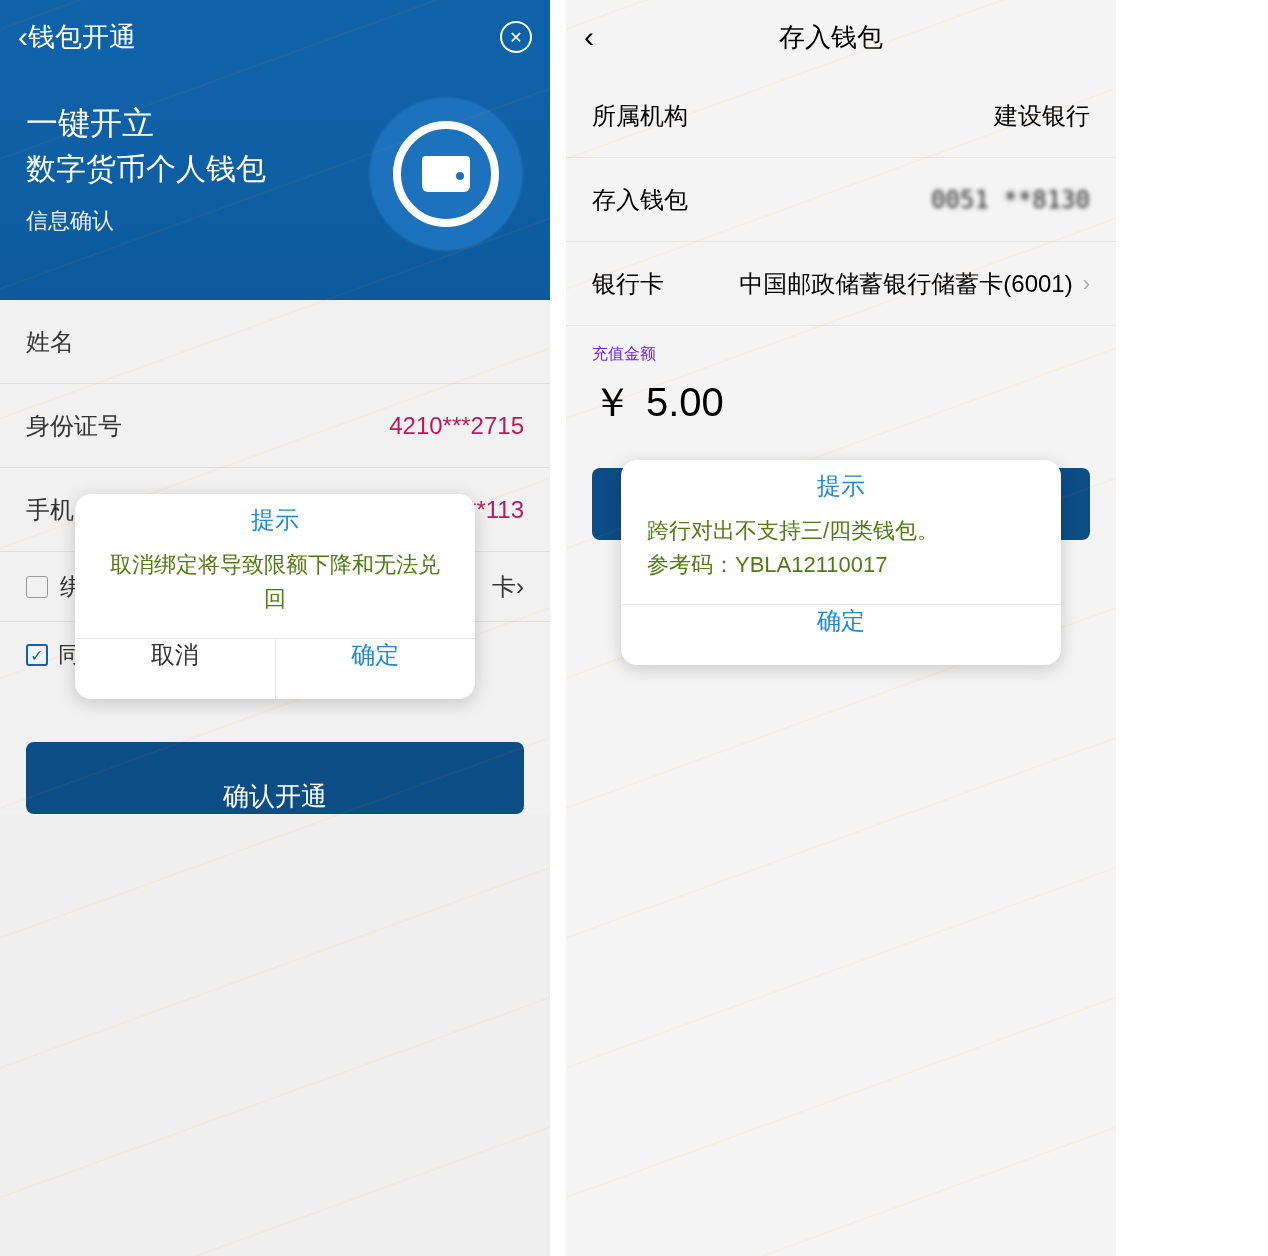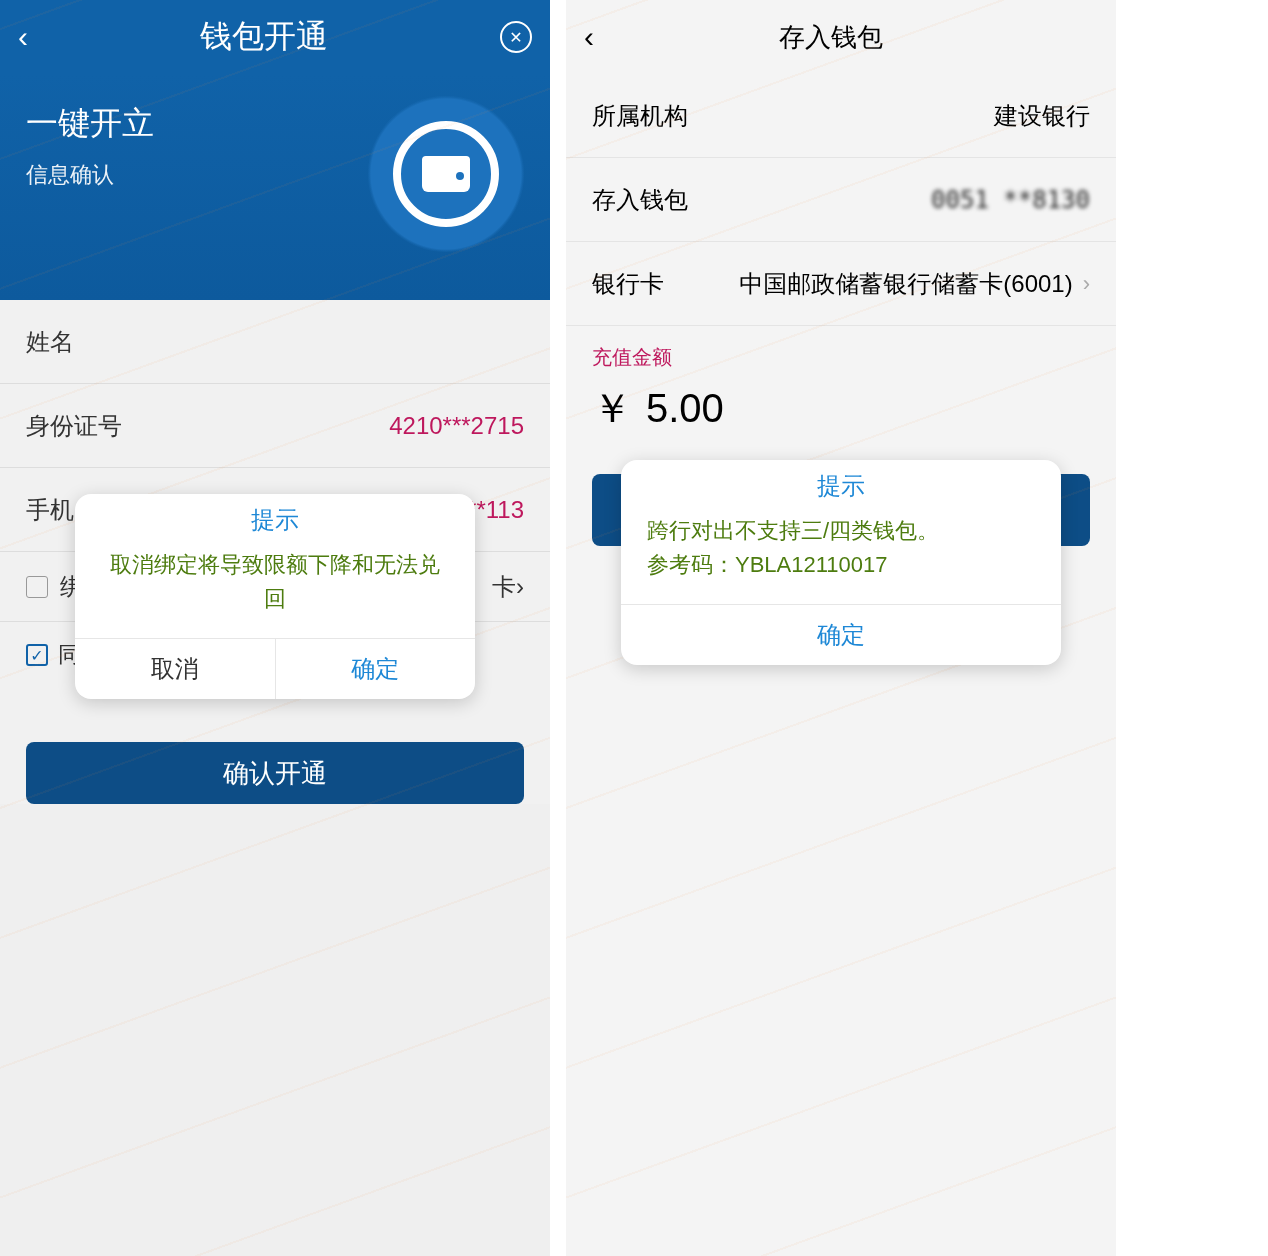--- a/index.html
+++ b/index.html
@@ -3,62 +3,62 @@
   <meta charset="utf-8">
   <style>
     * { margin:0; padding:0; box-sizing:border-box; -webkit-font-smoothing:antialiased; }
     body { font-family:-apple-system,BlinkMacSystemFont,'PingFang SC','Helvetica Neue',sans-serif; background:#fff; }
     .frame { display:flex; width:1268px; height:1256px; }
     .screen { width:550px; height:1256px; position:relative; overflow:hidden; background:#efefef; }
     .gap { width:16px; height:1256px; background:#fff; }
 
     
     .left .topbar { height:74px; background:#1062a8; display:flex; align-items:center; padding:0 18px; color:#fff; }
-    .left .topbar .title { font-size:32px; font-weight:400; flex:1;text-align:center; }
+    .left .topbar .title { font-size:27px; font-weight:400; flex:1; }
     .left .back-chev { font-size:30px; }
     .left .close-ring { width:32px; height:32px; border:2.5px solid #fff; border-radius:50%; display:flex; align-items:center; justify-content:center; font-size:16px; }
     .left .hero { height:226px; background:linear-gradient(180deg,#1062a8 0%,#0d5a9d 100%); padding:26px 26px 0 26px; color:#fff; position:relative; }
     .left .hero .line1 { font-size:32px; font-weight:500; line-height:46px; }
     .left .hero .line2 { font-size:30px; font-weight:500; line-height:46px; }
     .left .hero .sub { font-size:22px; margin-top:14px; opacity:.92; }
     .left .wallet-badge { position:absolute; right:26px; top:22px; width:156px; height:156px; border-radius:50%; background:radial-gradient(circle,#1d72bd 0%, #1d72bd 68%, rgba(29,114,189,.25) 70%, rgba(29,114,189,0) 100%); display:flex; align-items:center; justify-content:center; }
     .left .wallet-badge .ring { width:106px; height:106px; border:8px solid #fff; border-radius:50%; display:flex; align-items:center; justify-content:center; }
     .left .wallet-svg { width:52px; height:44px; }
     .left .form { background:#f1f1f1; }
     .left .row { height:84px; display:flex; align-items:center; padding:16px 26px; border-bottom:1px solid #ddd; font-size:24px; color:#333; }
     .left .row .label { flex:1; }
     .left .row .value { color:#be185d; }
     .left .cardrow { height:70px; display:flex; align-items:center; padding:0 26px; border-bottom:1px solid #ddd; font-size:24px; color:#333; }
     .left .cardrow .checkbox { width:22px; height:22px; border:1.5px solid #999; border-radius:3px; margin-right:12px; }
     .left .agree { display:flex; align-items:center; padding:18px 26px; font-size:22px; }
     .left .agree .checked { width:22px; height:22px; border:2px solid #1062a8; border-radius:3px; margin-right:10px; display:flex; align-items:center; justify-content:center; color:#1062a8; font-size:16px; }
     .left .agree .plain { color:#333; margin-right:6px; }
     .left .agree .link { color:#1062a8; }
-    .left .primary-btn { margin:54px 26px 0 26px; height:62px; background:#0d4d86; border-radius:8px; color:#fff; font-size:26px; display:flex; align-items:center; justify-content:center; }
+    .left .primary-btn { margin:54px 26px 0 26px; height:72px; background:#0d4d86; border-radius:8px; color:#fff; font-size:26px; display:flex; align-items:flex-end; justify-content:center; }
 
     
     .right { background:#f4f4f4; }
     .right .topbar { height:74px; background:#f4f4f4; display:flex; align-items:center; padding:0 18px; color:#000; border-bottom:none; }
     .right .topbar .title { font-size:26px; font-weight:400; flex:1; text-align:center; margin-right:30px; }
     .right .back-chev { font-size:30px; }
     .right .info-row { height:84px; display:flex; align-items:center; padding:0 26px; font-size:24px; color:#000; background:#f4f4f4; border-bottom:1px solid #e4e4e4; }
     .right .info-row .label { flex:1; }
     .right .info-row .chev { color:#aaa; margin-left:10px; font-size:22px; }
-    .right .section-label { padding:18px 26px 10px 26px; font-size:20px; color:#be185d; }
+    .right .section-label { padding:18px 26px 10px 26px; font-size:16px; color:#6d28d9; }
     .right .amount { padding:0 26px 26px 26px; font-size:40px; color:#000; font-weight:400; display:flex; align-items:baseline; gap:14px; }
     .right .primary-btn { margin:12px 26px 0 26px; height:72px; background:#0d4d86; border-radius:8px; }
     .right .blur { filter:blur(2px); color:#222; font-family:monospace; }
 
     
     .dialog { position:absolute; left:50%; transform:translateX(-50%); background:#fff; border-radius:16px; box-shadow:0 4px 18px rgba(0,0,0,.18); overflow:hidden; }
     .dialog .d-title { text-align:center; color:#1e88d6; font-size:24px; padding:10px 0 12px 0; }
     .dialog .d-body { text-align:center; color:#4d7c0f; font-size:22px; padding:0 26px 22px 26px; line-height:34px; }
     .dialog .d-body.left-align { text-align:left; }
     .dialog .d-actions { display:flex; border-top:1px solid #e6e6e6; }
-    .dialog .d-actions .btn { flex:1; height:60px; display:flex; align-items:center; justify-content:center; font-size:24px; }
+    .dialog .d-actions .btn { flex:1; height:60px; display:flex; align-items:flex-start; justify-content:center; font-size:24px; }
     .dialog .d-actions .btn + .btn { border-left:1px solid #e6e6e6; }
     .dialog .d-actions .btn.cancel { color:#333; }
     .dialog .d-actions .btn.ok { color:#1e88d6; }
 
     .left .dialog { top:494px; width:400px; }
     .right .dialog { top:460px; width:440px; }
 
     
     .left .dim { position:absolute; inset:0; background:rgba(0,0,0,0); pointer-events:none; }
 
@@ -73,20 +73,21 @@
 <div class="frame">
 
   <div class="screen left">
     <div class="topbar">
       <span class="back-chev">‹</span>
       <span class="title">钱包开通</span>
       <span class="close-ring">✕</span>
     </div>
     <div class="hero">
       <div class="line1">一键开立</div>
+      <div class="line2">数字货币个人钱包</div>
       <div class="sub">信息确认</div>
       <div class="wallet-badge">
         <div class="ring">
           <svg class="wallet-svg" viewBox="0 0 52 44">
             <rect x="2" y="4" width="48" height="36" rx="6" fill="#fff"></rect>
             <rect x="2" y="4" width="48" height="8" rx="4" fill="#fff"></rect>
             <circle cx="40" cy="24" r="4" fill="#1d72bd"></circle>
           </svg>
         </div>
       </div>

